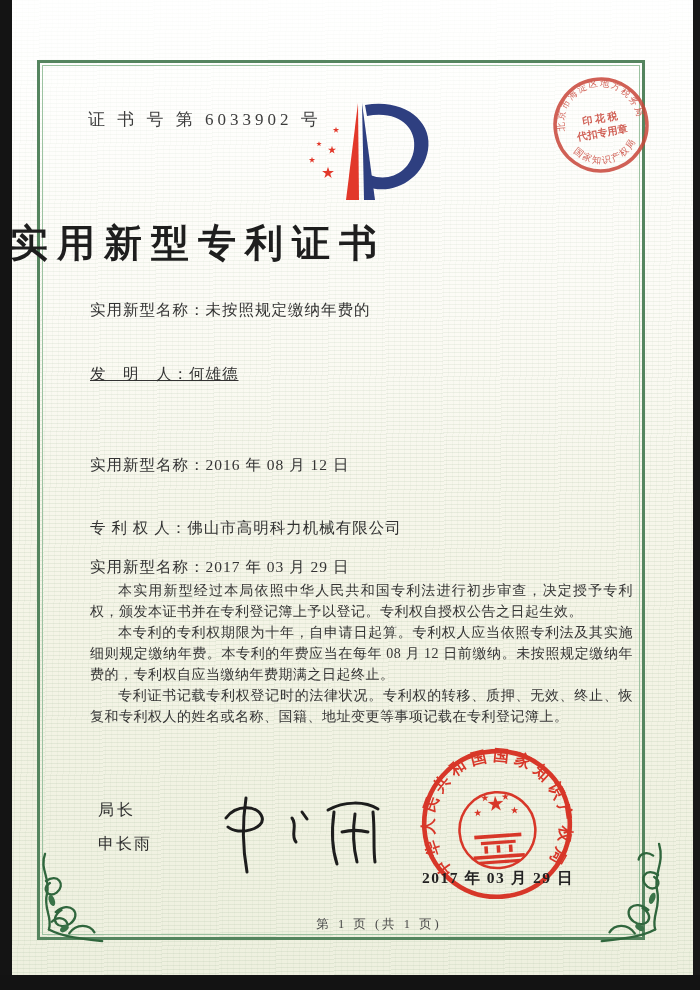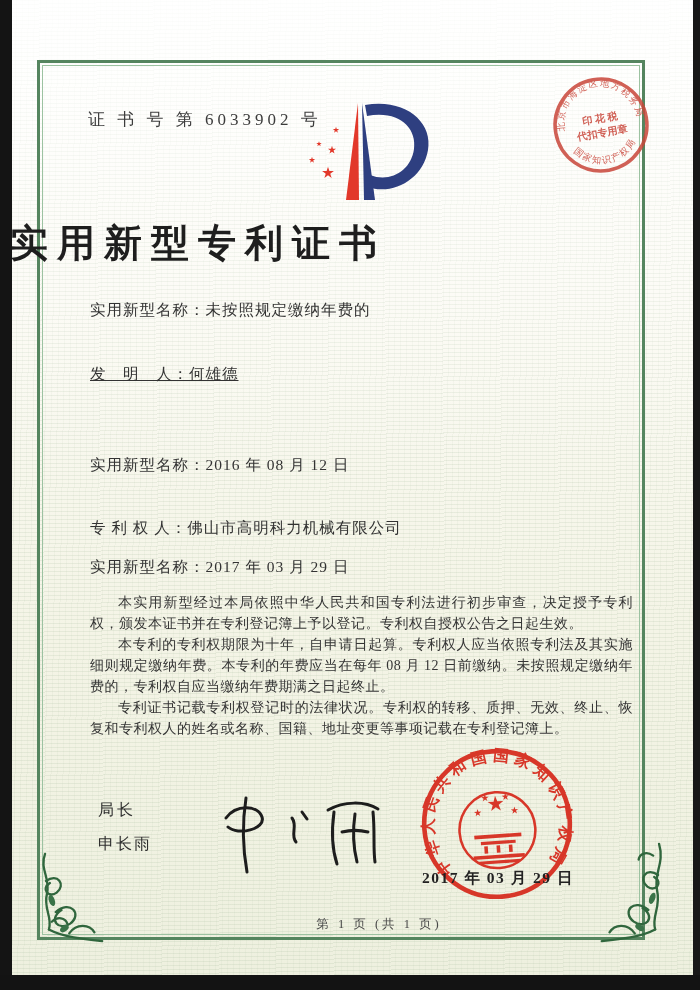--- a/index.html
+++ b/index.html
@@ -42,21 +42,21 @@
   }
   .title {
     position: absolute; left: 0; top: 218px; width: 100%;
     font-size: 38px; font-weight: bold;
     letter-spacing: 9px; color: #1e1e1e;
   }
   .field { position: absolute; left: 80px; font-size: 15.5px; color: #333; letter-spacing: 1px; white-space: nowrap; }
   .f0 { top: 300px; } .f1 { top: 364px; text-decoration: underline; } .f2 { top: 403px; }
   .f3 { top: 455px; } .f4 { top: 518px; } .f5 { top: 557px; }
   .body-text {
-    position: absolute; left: 80px; top: 592px; width: 543px;
+    position: absolute; left: 80px; top: 580px; width: 543px;
     font-size: 14px; line-height: 21px; color: #353535;
     text-align: justify; letter-spacing: .5px;
   }
   .body-text p { text-indent: 2em; margin: 0; }
   .officer-role { position: absolute; left: 88px; top: 800px; font-size: 16px; letter-spacing: 3px; color: #2e2e2e; }
   .officer-name { position: absolute; left: 88px; top: 834px; font-size: 16px; letter-spacing: 2px; color: #2e2e2e; font-family: Liberation Serif, serif; }
   .signature { position: absolute; left: 190px; top: 780px; width: 185px; height: 95px; }
   .office-seal {
     position: absolute; left: 405px; top: 742px; width: 164px; height: 164px;
     transform: rotate(-4deg); opacity: .92;

